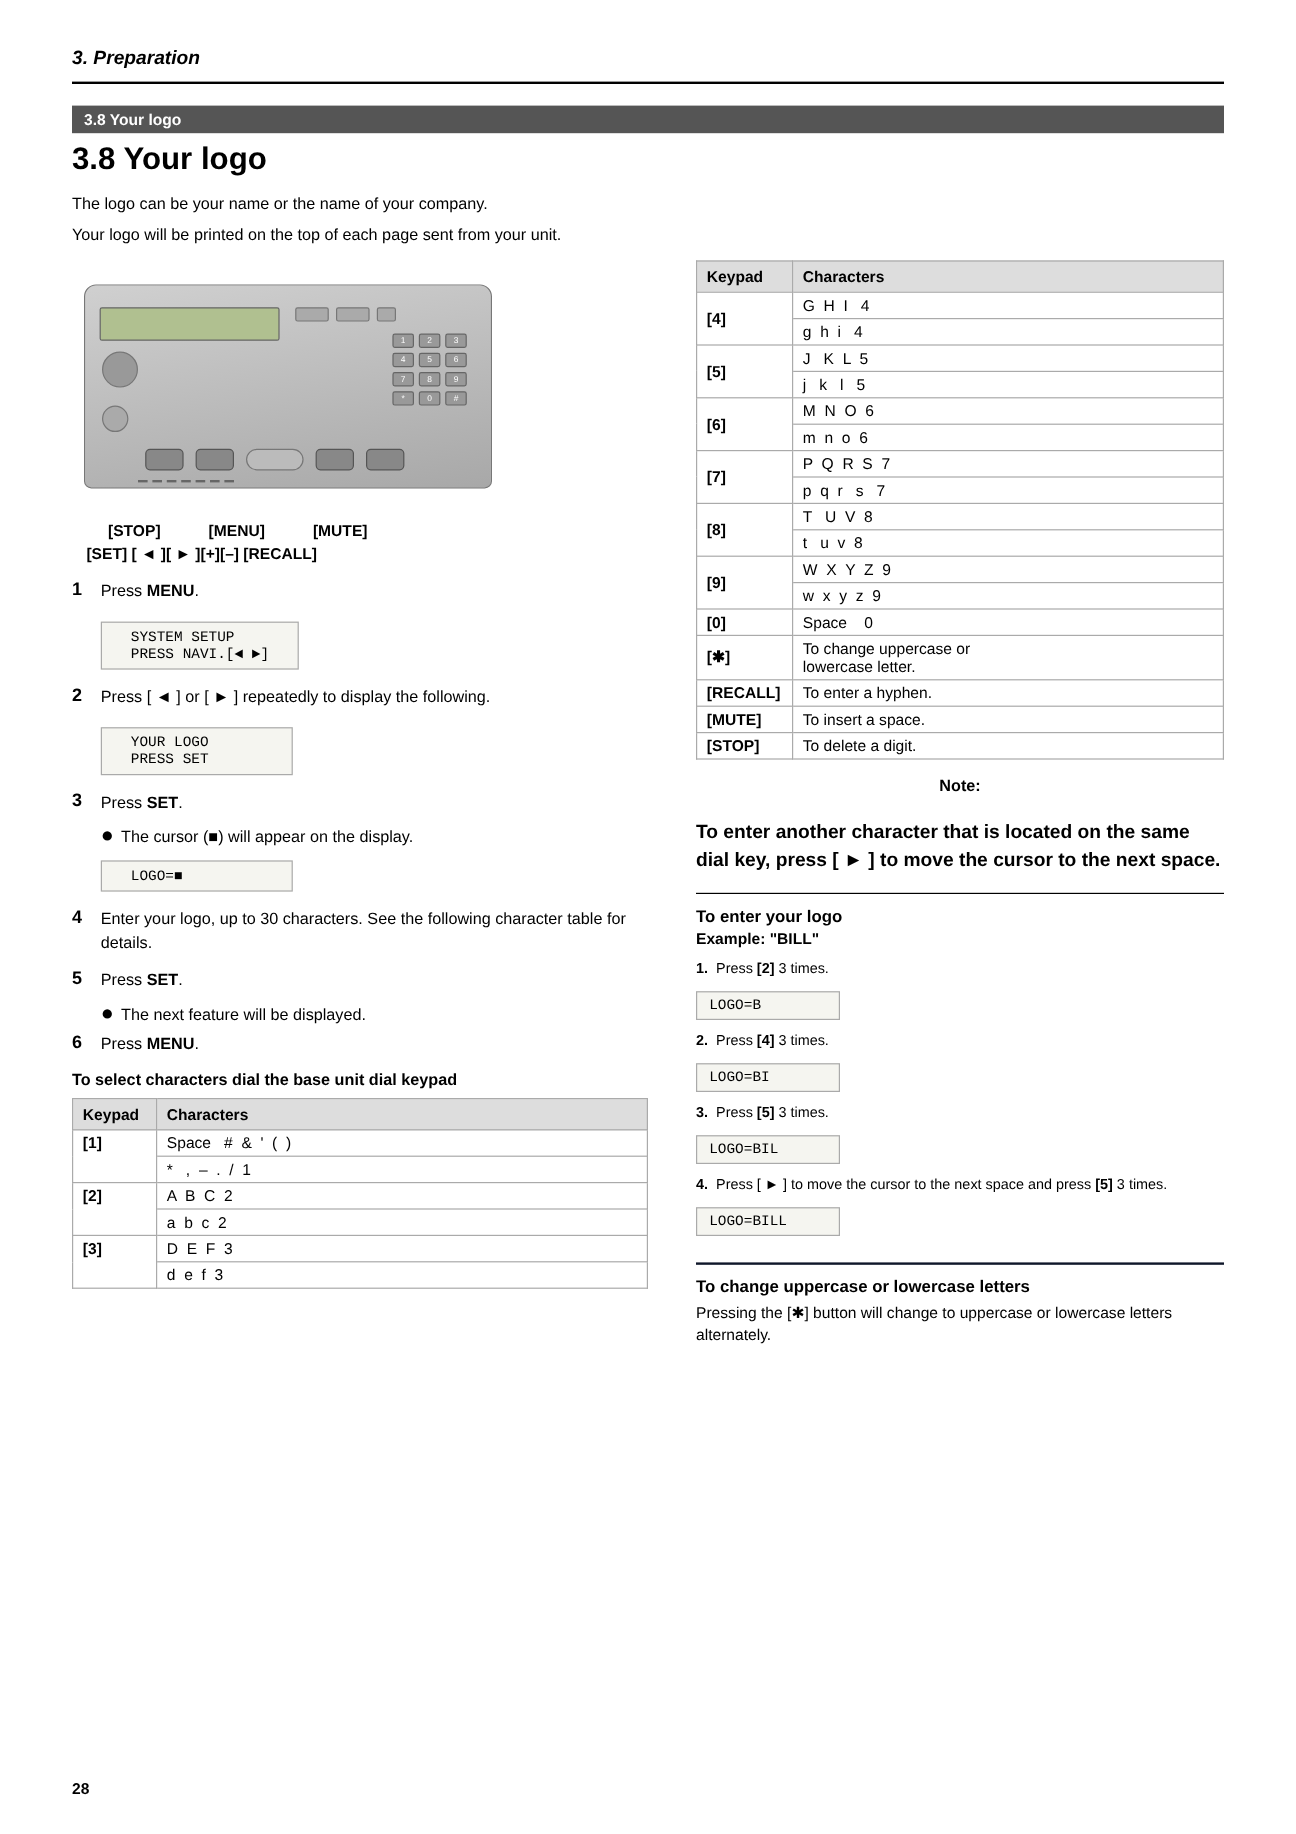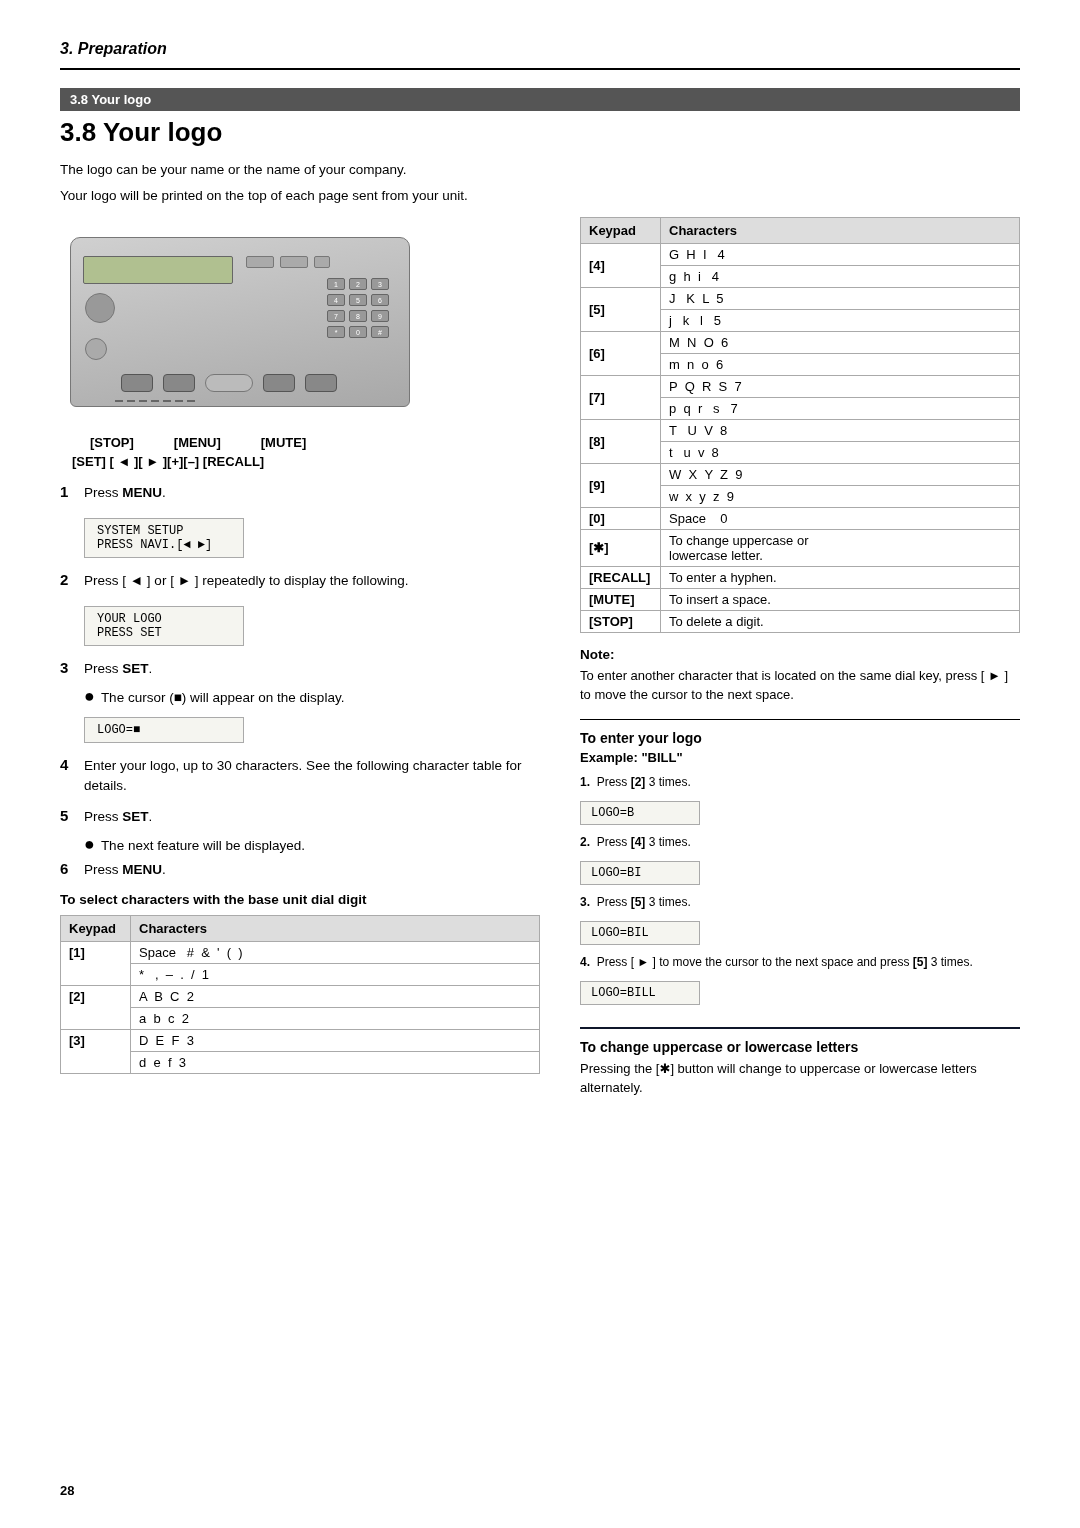--- a/index.html
+++ b/index.html
@@ -76,21 +76,21 @@
       font-size: 13.5px;
       line-height: 1.5;
     }
     .step-content b {
       font-weight: bold;
     }
     
     .display-box {
       background: #f5f5f0;
       border: 1px solid #aaa;
-      padding: 5px 12px;
+      padding: 5px 24px;
       font-family: 'Courier New', monospace;
       font-size: 12px;
       margin: 5px 0 5px 24px;
       display: inline-block;
       min-width: 160px;
     }
     
     .bullet-item {
       display: flex;
       gap: 6px;
@@ -159,25 +159,27 @@
       font-weight: bold;
       width: 80px;
     }
     
     .note-section {
       margin-top: 14px;
     }
     .note-title {
       font-weight: bold;
       font-size: 13.5px;
-      margin-bottom: 4px;
+      margin-bottom: 20px;
+      text-align: center;
     }
     .note-text {
-      font-size: 13px;
+      font-size: 16px;
       line-height: 1.5;
+      font-weight: bold;
     }
     
     .sub-section {
       border-top: 1px solid #000;
       margin-top: 14px;
       padding-top: 10px;
     }
     .sub-section-title {
       font-weight: bold;
       font-size: 14px;
@@ -360,21 +362,21 @@
         <span>The next feature will be displayed.</span>
       </div>
 
       
       <div class="step">
         <span class="step-num">6</span>
         <span class="step-content">Press <b>MENU</b>.</span>
       </div>
 
       
-      <p class="bold-instruction">To select characters with the base unit dial digit</p>
+      <p class="bold-instruction">To select characters dial the base unit dial keypad</p>
 
       
       <table class="char-table">
         <thead>
           <tr>
             <th>Keypad</th>
             <th>Characters</th>
           </tr>
         </thead>
         <tbody>

